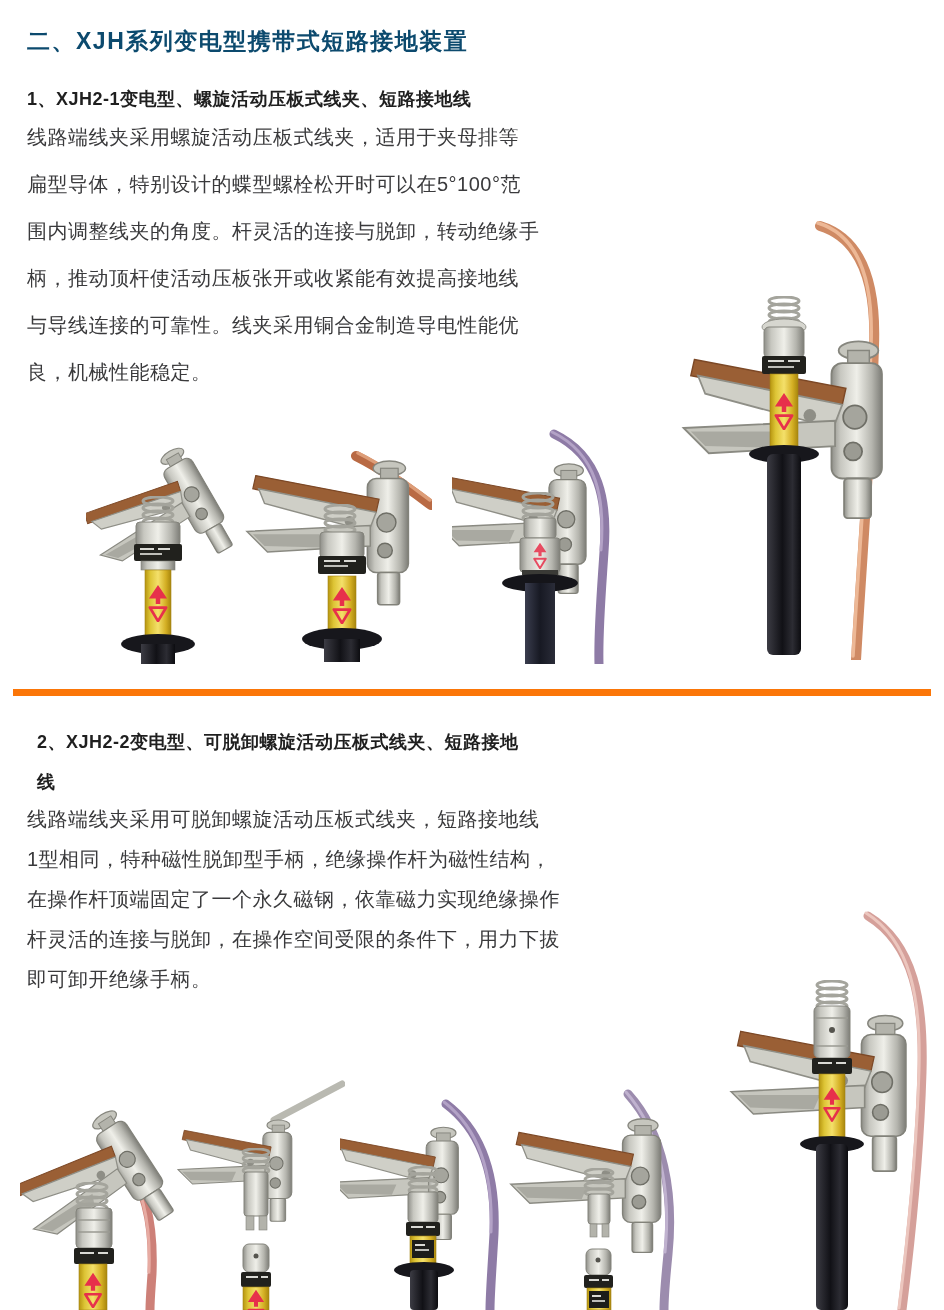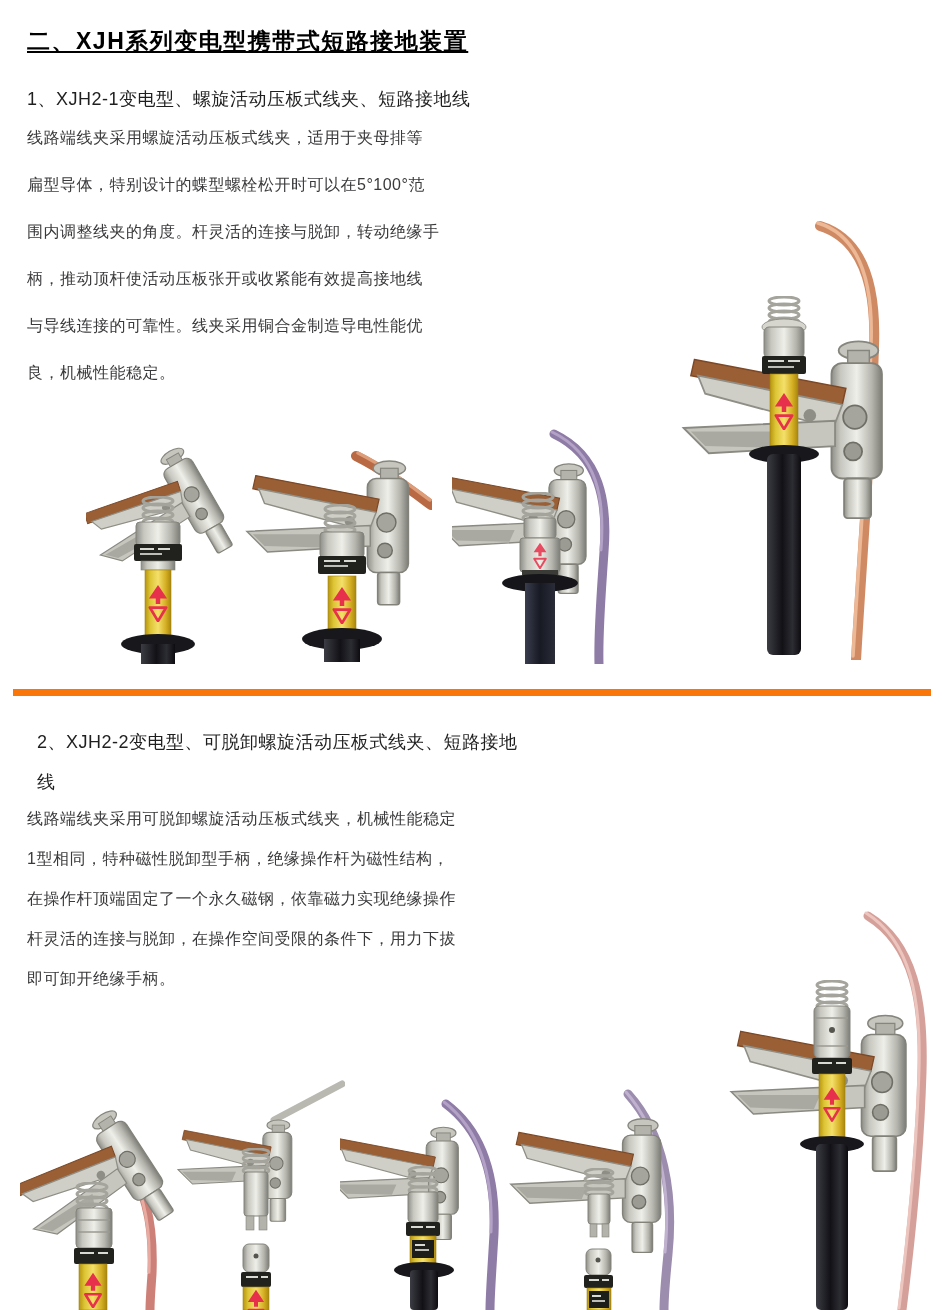--- a/index.html
+++ b/index.html
@@ -4,29 +4,29 @@
 <style>
   html,body{margin:0;padding:0;}
   body{
     width:944px;height:1310px;position:relative;overflow:hidden;
     background:#ffffff;
     font-family:"Liberation Sans","DejaVu Sans",sans-serif;
   }
   .abs{position:absolute;}
   .main-title{
     left:27px;top:26px;
-    font-size:23px;font-weight:bold;color:#000000;letter-spacing:1.5px;text-decoration:underline;
+    font-size:23px;font-weight:bold;color:#0c4a6e;letter-spacing:1.5px;
   }
   .sec-heading{
-    font-size:18px;font-weight:normal;color:#1f1f1f;letter-spacing:0.5px;
+    font-size:18px;font-weight:bold;color:#1f1f1f;letter-spacing:0.5px;
   }
   #s1-heading{left:27px;top:87px;}
   #s2-heading{left:27px;top:722px;line-height:40px;margin-left:10px;}
   .body-text{
-    font-size:16px;color:#3a3a3c;letter-spacing:0.5px;white-space:nowrap;
+    font-size:20px;color:#3a3a3c;letter-spacing:0.5px;white-space:nowrap;
   }
   #s1-body{left:27px;top:114px;line-height:47px;}
   #s2-body{left:27px;top:799px;line-height:40px;}
   .divider{
     left:13px;top:689px;width:918px;height:7px;background:#fb7608;
   }
   svg{display:block;}
 </style>
 </head>
 <body>
@@ -101,21 +101,21 @@
 </div>
 
 <div class="abs divider"></div>
 
 <div class="abs sec-heading" id="s2-heading">
   <div>2、XJH2-2变电型、可脱卸螺旋活动压板式线夹、短路接地</div>
   <div>线</div>
 </div>
 
 <div class="abs body-text" id="s2-body">
-  <div>线路端线夹采用可脱卸螺旋活动压板式线夹，机械性能稳定</div>
+  <div>线路端线夹采用可脱卸螺旋活动压板式线夹，短路接地线</div>
   <div>1型相同，特种磁性脱卸型手柄，绝缘操作杆为磁性结构，</div>
   <div>在操作杆顶端固定了一个永久磁钢，依靠磁力实现绝缘操作</div>
   <div>杆灵活的连接与脱卸，在操作空间受限的条件下，用力下拔</div>
   <div>即可卸开绝缘手柄。</div>
 </div>
 
 <svg class="abs" style="left:86px;top:392px" width="152" height="272" viewBox="0 0 152 272">
   <g transform="translate(-30,2) rotate(-30 70 70)">
       <use href="#clamp"></use>
     </g>

